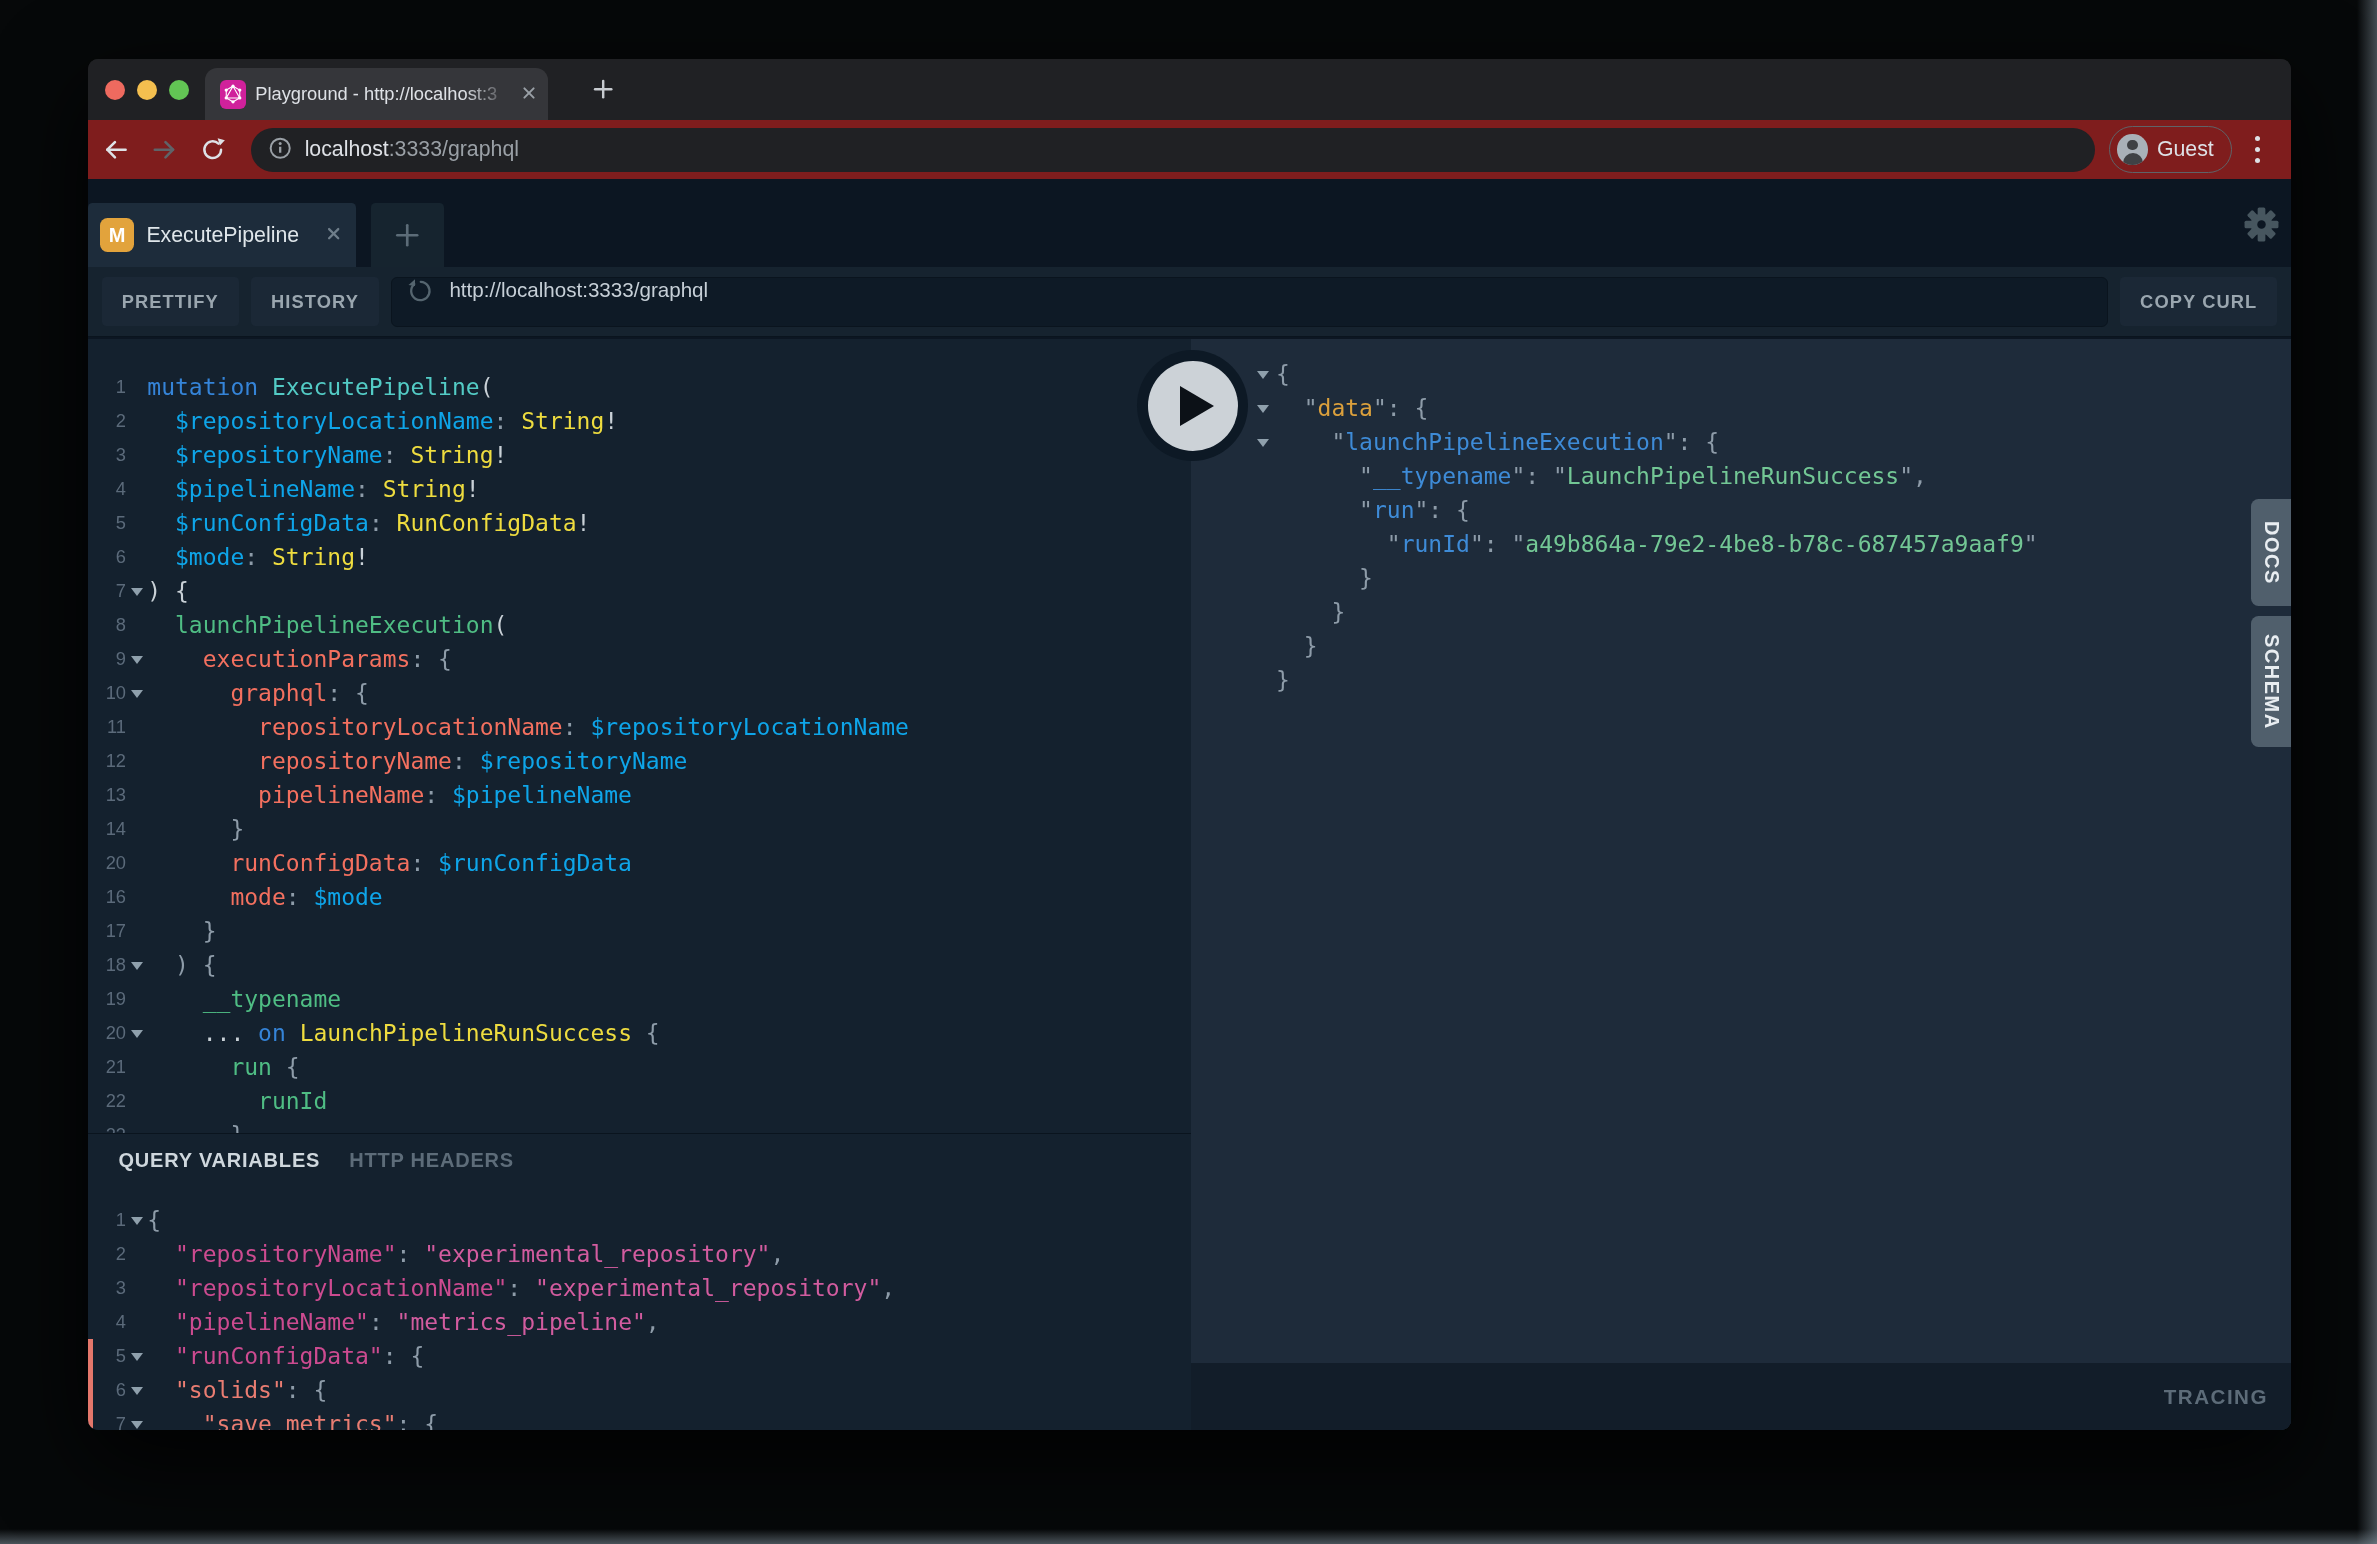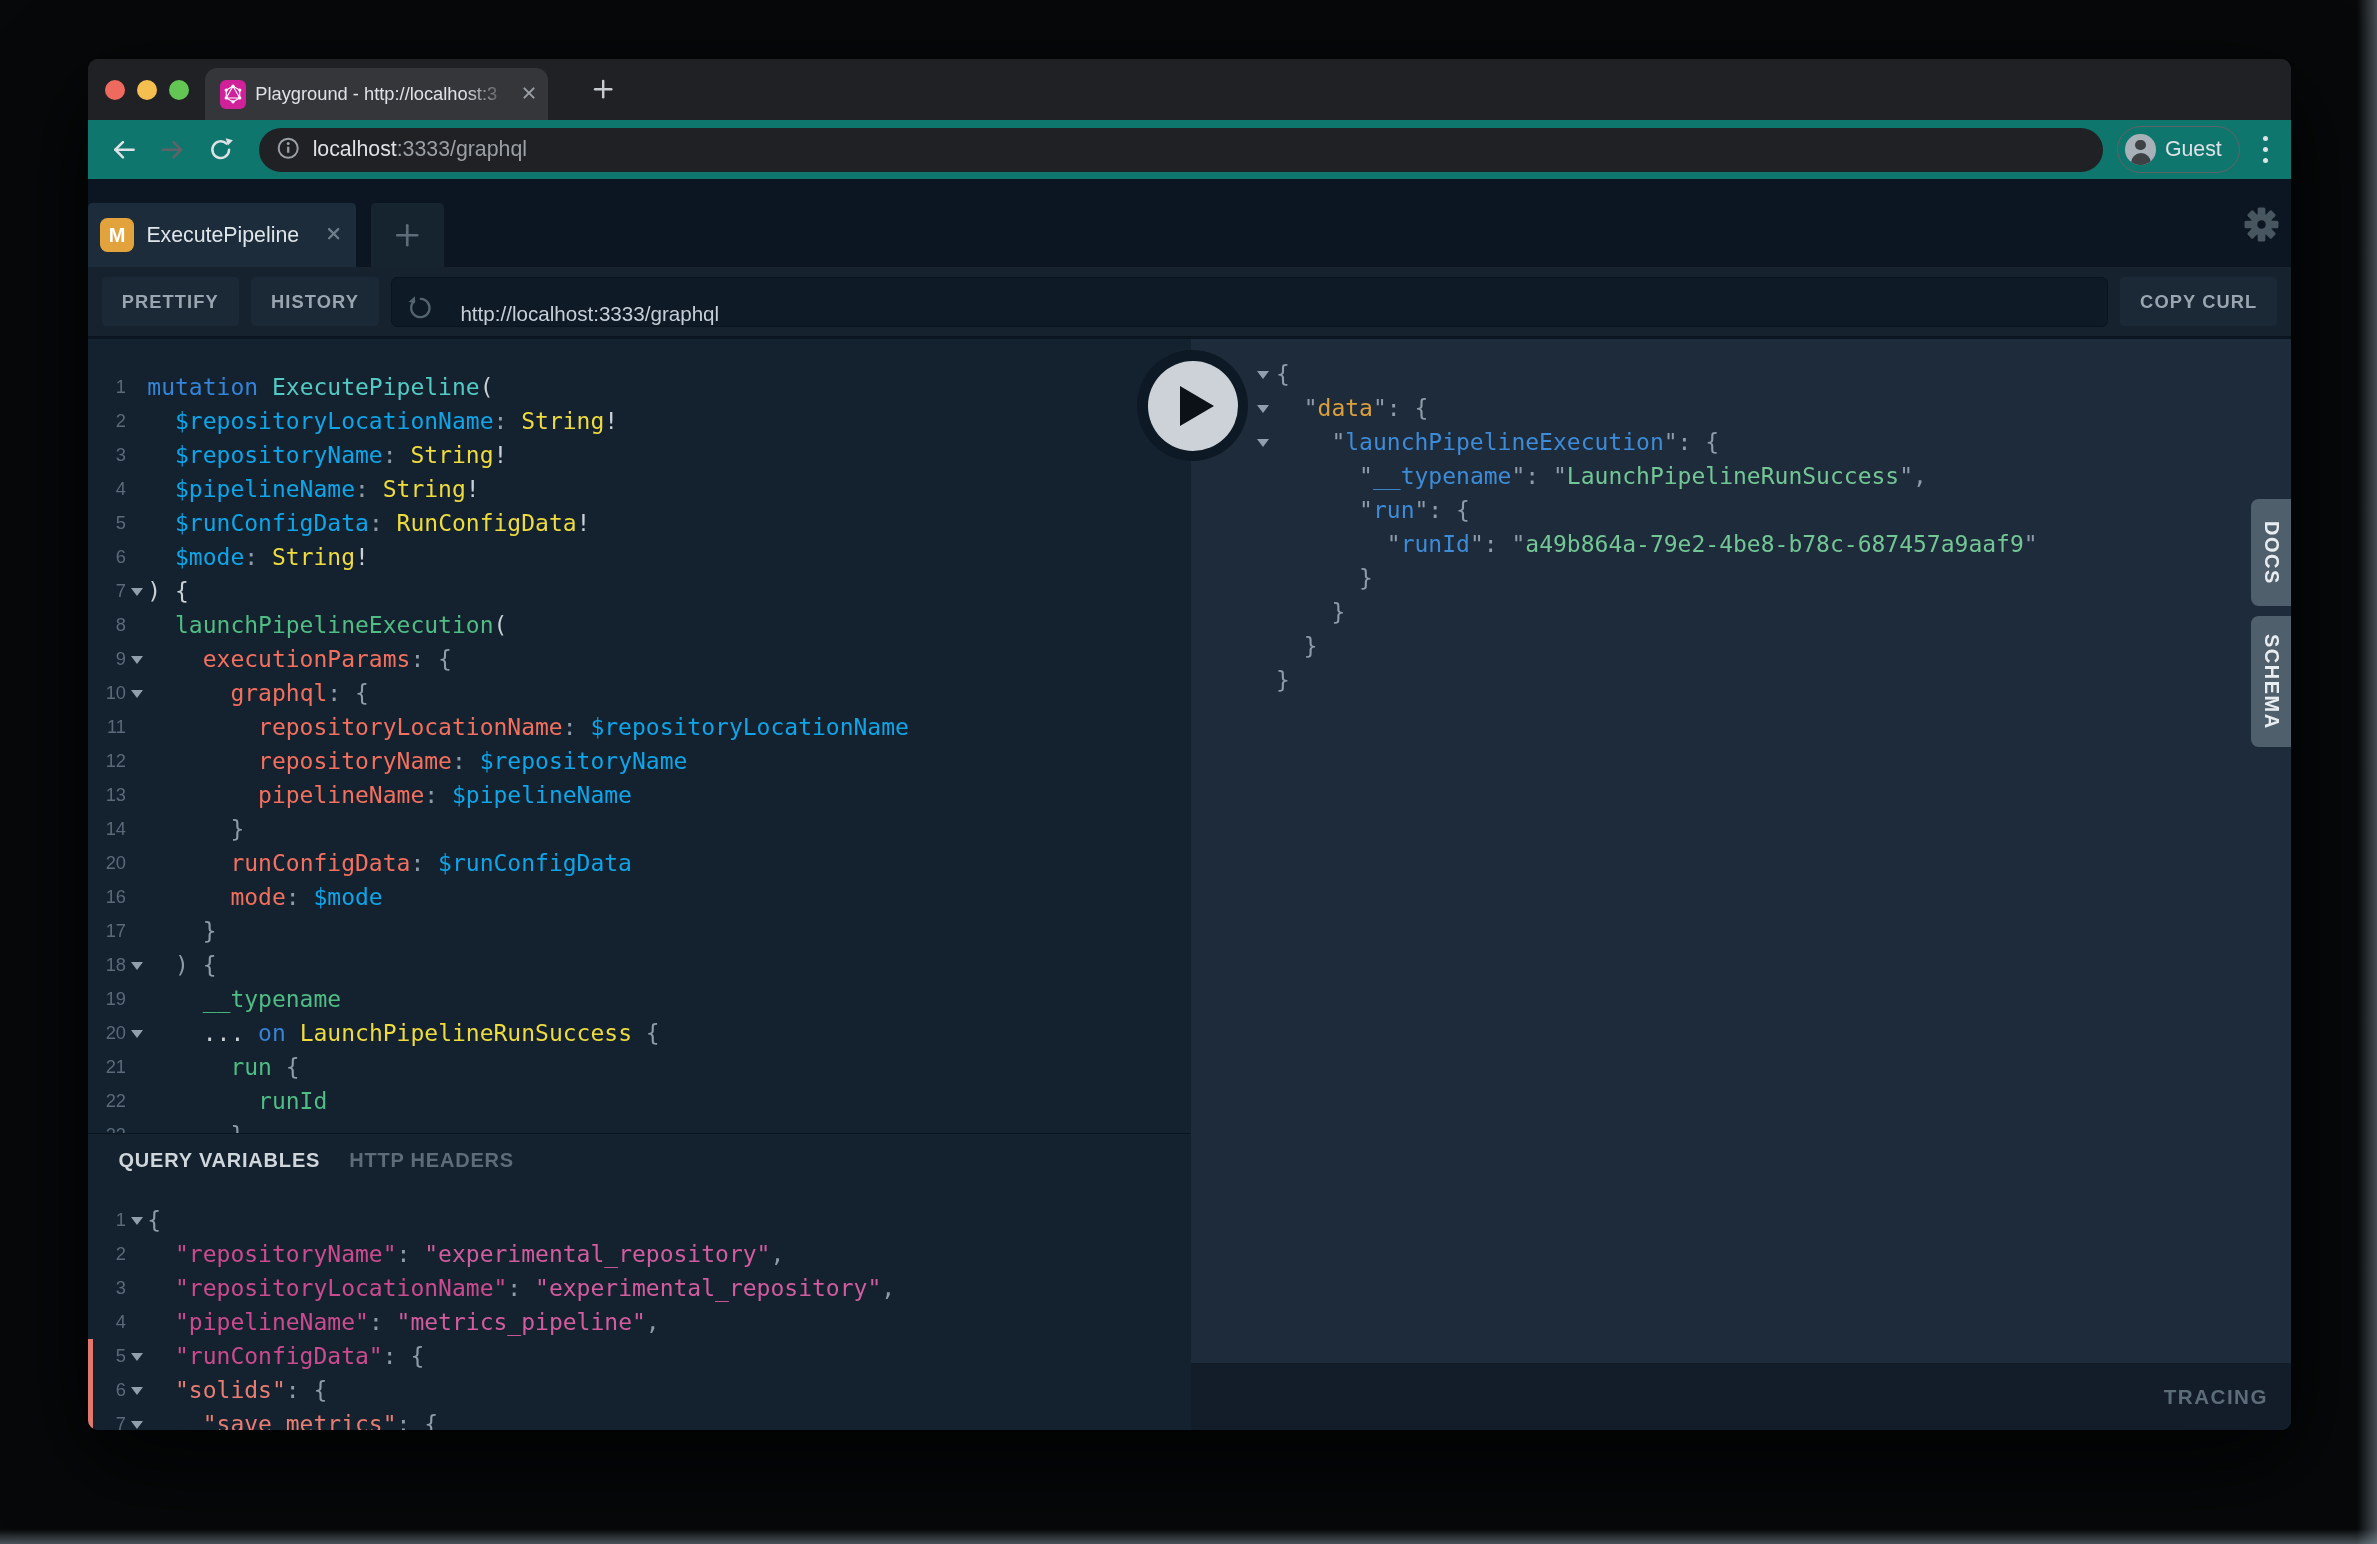--- a/index.html
+++ b/index.html
@@ -19,22 +19,22 @@
           background:#35363a; border-radius:12.2px 12.2px 0 0; display:flex; align-items:center;
           padding:0 9.1px 0 15.2px; gap:9.1px; }
   .favicon { width:26px; height:29px; border-radius:6.1px; background:#d0219b; flex:none;
              display:flex; align-items:center; justify-content:center; }
   .btab-title { flex:1; overflow:hidden; white-space:nowrap; color:#dee1e6; font-size:18.3px;
                 -webkit-mask-image:linear-gradient(90deg,#000 82%,transparent);
                 mask-image:linear-gradient(90deg,#000 82%,transparent); }
   .newtab { position:absolute; left:497px; top:12.2px; width:37px; height:37px; border-radius:7.6px;
             display:flex; align-items:center; justify-content:center; }
 
-  .nav { position:absolute; left:0; top:61px; right:0; height:59px; background:#0f766e;
-         display:flex; align-items:center; padding-left:22px; }
+  .nav { position:absolute; left:0; top:61px; right:0; height:59px; background:#7f1d1d;
+         display:flex; align-items:center; padding-left:14px; }
   .navicon { flex:none; display:flex; align-items:center; justify-content:center; width:27.4px; margin-right:21.3px; }
   .urlbar { flex:none; width:1844px; height:44px; margin-left:3px; background:#202124;
             border-radius:22px; display:flex; align-items:center; padding:0 17px; gap:12.2px; }
   .urltext { font-size:21.3px; white-space:nowrap; }
   .urltext .host { color:#dee1e6; } .urltext .path { color:#9aa0a6; }
   .guest { margin-left:13.7px; height:47px; border:1.5px solid #5f6368; border-radius:24.4px;
            display:flex; align-items:center; gap:9.1px; padding:0 17px 0 7.6px; }
   .guest-label { color:#dee1e6; font-size:21.3px; }
   .avatar { width:30.5px; height:30.5px; border-radius:50%; background:#a9b1b8; overflow:hidden; position:relative; }
   .avatar::before { content:""; position:absolute; left:10px; top:5.3px; width:10.7px; height:10.7px;
@@ -56,21 +56,21 @@
   .pg-newtab { position:absolute; left:283px; top:24.4px; width:73px; height:64px; background:#16242f;
                border-radius:4.6px 4.6px 0 0; display:flex; align-items:center; justify-content:center; }
   .gear { position:absolute; right:10.7px; top:27.4px; width:37px; height:37px; }
 
   .pg-toolbar { position:absolute; left:0; top:88px; right:0; height:70px; background:#16232f;
                 border-bottom:1.5px solid #0a141e; display:flex; align-items:center; padding:0 13.7px; gap:12.2px; }
   .pgbtn { height:49px; background:#1b2836; border:none; border-radius:4.6px; color:#9aa6af;
            font-family:"Liberation Sans",sans-serif; font-weight:bold; font-size:18.3px;
            letter-spacing:1.1px; padding:0 20px; }
   .endpoint { flex:1; height:50px; background:#0e1a26; border:1.5px solid #0a141e; border-radius:6.1px;
-              display:flex; align-items:flex-end; gap:27px; padding:0 15.2px; color:#c6cfd7; font-size:20.6px; }
+              display:flex; align-items:flex-start; gap:16px; padding:0 15.2px; color:#c6cfd7; font-size:20.6px; }
 
   .pg-main { position:absolute; left:0; top:160px; right:0; bottom:0; }
   .left { position:absolute; left:0; top:0; width:1103px; bottom:0; }
   .qeditor { position:absolute; left:0; top:0; right:0; height:794px; background:#14212e;
              overflow:hidden; padding-top:30.5px; }
   .vpane { position:absolute; left:0; right:0; top:794px; bottom:0; background:#14212e;
            border-top:1.5px solid #0a141e; overflow:hidden; }
   .vtabs { display:flex; gap:29px; padding:15.2px 0 0 30.5px; }
   .vtab { font-weight:bold; font-size:20px; letter-spacing:0.8px; }
   .vtab.active { color:#cfd7dd; } .vtab.idle { color:#5d6c79; }

